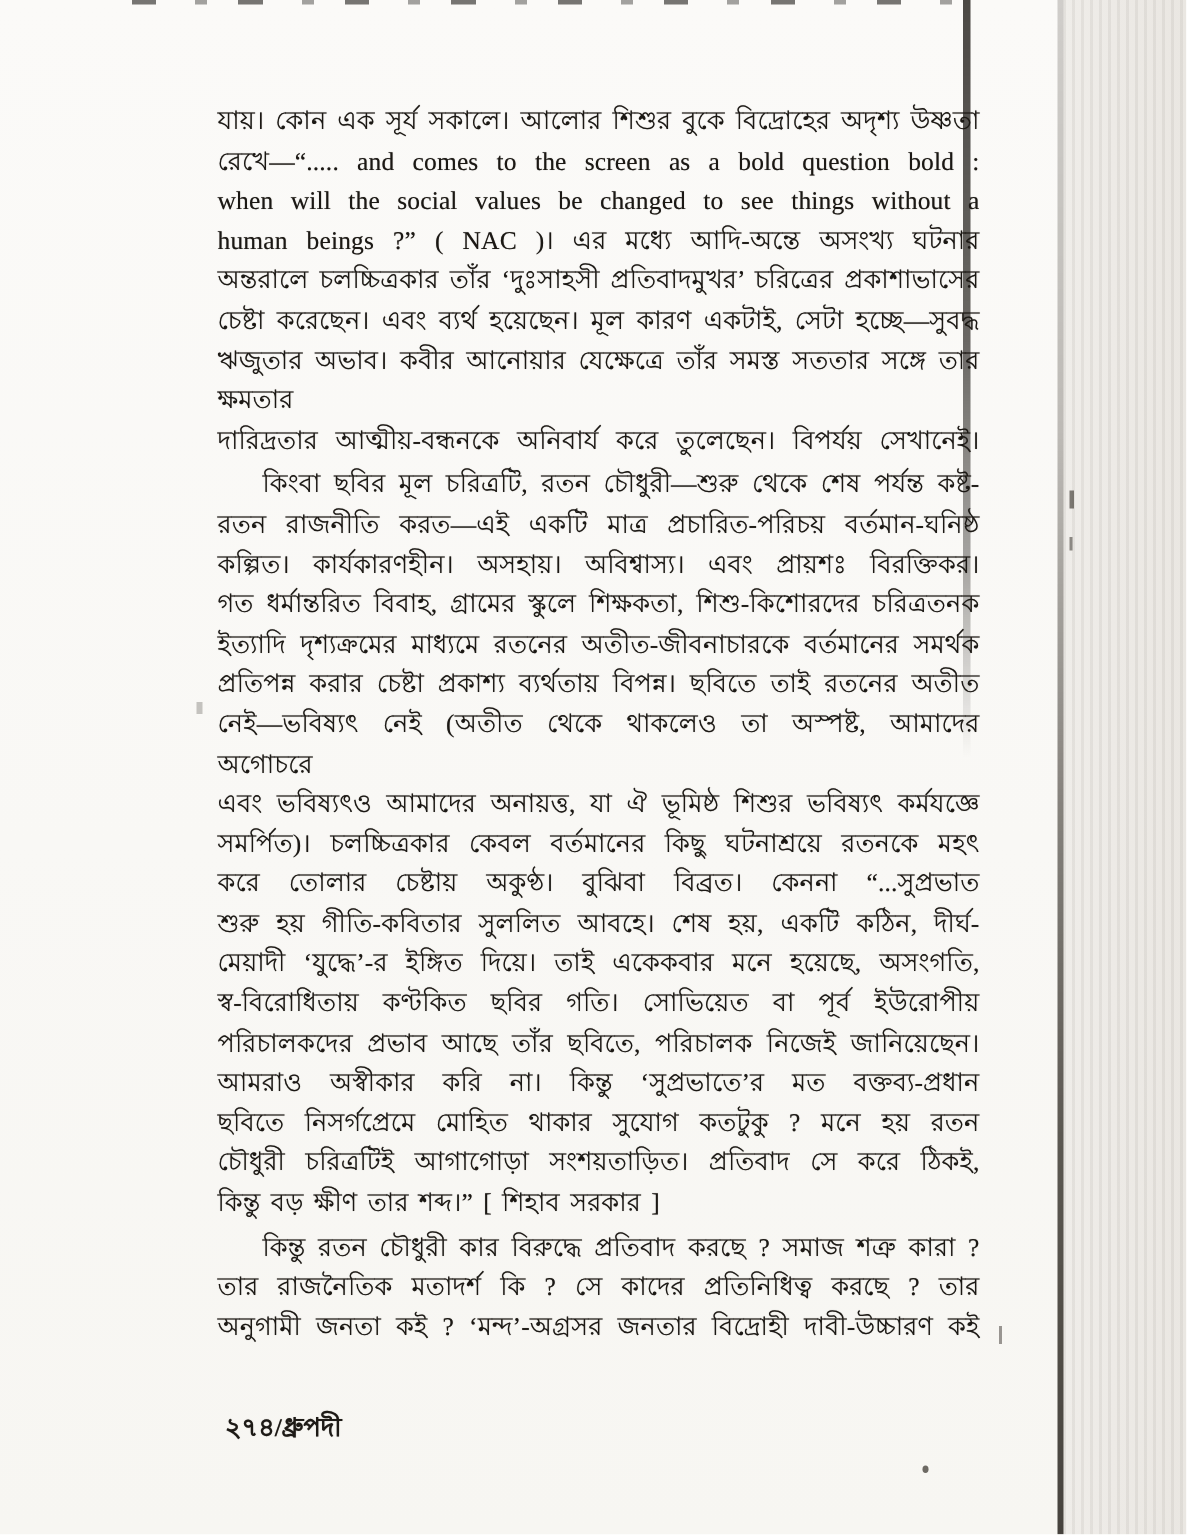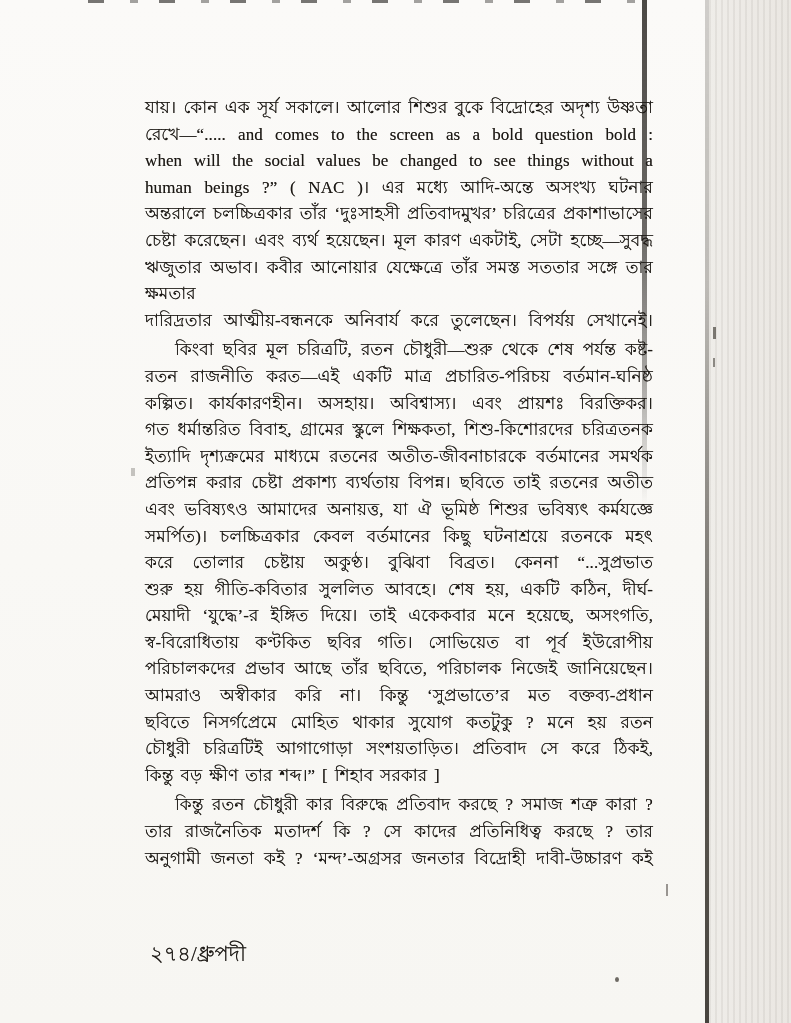--- a/index.html
+++ b/index.html
@@ -3,34 +3,34 @@
 <meta charset="utf-8">
 <style>
   html,body { margin:0; padding:0; background:#ffffff; }
   .scan {
     position:relative; width:791px; height:1023px; overflow:hidden;
     background: linear-gradient(180deg,#fbfaf8 0%, #f9f8f5 55%, #f7f6f2 100%);
     font-family:"Liberation Serif","DejaVu Serif",serif;
   }
   
   .text-block {
-    position:absolute; left:145px; top:95px; width:508px;
+    position:absolute; left:145px; top:68px; width:508px;
     color:#1b1814; font-size:17px; line-height:26.6px;
     word-spacing:2.5px; letter-spacing:.1px;
     text-shadow:0 0 .5px rgba(25,20,15,.55);
   }
   .para { margin:0; padding:0; }
   .para + .para { margin-top:3px; }
   .para.indent .line:first-child { text-indent:30px; }
   .line { text-align:justify; text-align-last:justify; }
   .line.no-just { text-align-last:left; }
   
   .footer {
     position:absolute; left:150px; top:938px;
-    font-size:21px; font-weight:normal; color:#1d1a16;
+    font-size:17px; font-weight:bold; color:#1d1a16;
     text-shadow:0 0 .5px rgba(25,20,15,.5);
   }
   
   .gutter-a {
     position:absolute; left:642px; top:0; width:5px; height:505px;
     background:linear-gradient(180deg, rgba(44,41,37,.85) 0%, rgba(44,41,37,.7) 45%,
                rgba(44,41,37,.4) 75%, rgba(44,41,37,0) 100%);
     filter:blur(.4px);
   }
   .gutter-b {
@@ -83,20 +83,21 @@
         <div class="line">ঋজুতার অভাব। কবীর আনোয়ার যেক্ষেত্রে তাঁর সমস্ত সততার সঙ্গে তার ক্ষমতার</div>
         <div class="line">দারিদ্রতার আত্মীয়-বন্ধনকে অনিবার্য করে তুলেছেন।  বিপর্যয় সেখানেই।</div>
       </div>
       <div class="para indent">
         <div class="line">কিংবা ছবির মূল চরিত্রটি, রতন চৌধুরী—শুরু থেকে শেষ পর্যন্ত কষ্ট-</div>
         <div class="line">রতন রাজনীতি করত—এই একটি মাত্র প্রচারিত-পরিচয় বর্তমান-ঘনিষ্ঠ</div>
         <div class="line">কল্পিত। কার্যকারণহীন। অসহায়। অবিশ্বাস্য। এবং প্রায়শঃ বিরক্তিকর।</div>
         <div class="line">গত ধর্মান্তরিত বিবাহ, গ্রামের স্কুলে শিক্ষকতা, শিশু-কিশোরদের চরিত্রতনক</div>
         <div class="line">ইত্যাদি দৃশ্যক্রমের মাধ্যমে রতনের অতীত-জীবনাচারকে বর্তমানের সমর্থক</div>
         <div class="line">প্রতিপন্ন করার চেষ্টা প্রকাশ্য ব্যর্থতায় বিপন্ন। ছবিতে তাই রতনের অতীত</div>
+        <div class="line">নেই—ভবিষ্যৎ নেই (অতীত থেকে থাকলেও তা অস্পষ্ট, আমাদের অগোচরে</div>
         <div class="line">এবং ভবিষ্যৎও আমাদের অনায়ত্ত, যা ঐ ভূমিষ্ঠ শিশুর ভবিষ্যৎ কর্মযজ্ঞে</div>
         <div class="line">সমর্পিত)। চলচ্চিত্রকার কেবল বর্তমানের কিছু ঘটনাশ্রয়ে রতনকে মহৎ</div>
         <div class="line">করে তোলার চেষ্টায় অকুণ্ঠ। বুঝিবা বিব্রত।  কেননা “...সুপ্রভাত</div>
         <div class="line">শুরু হয় গীতি-কবিতার সুললিত আবহে। শেষ হয়, একটি কঠিন, দীর্ঘ-</div>
         <div class="line">মেয়াদী ‘যুদ্ধে’-র ইঙ্গিত দিয়ে। তাই একেকবার মনে হয়েছে, অসংগতি,</div>
         <div class="line">স্ব-বিরোধিতায় কণ্টকিত ছবির গতি। সোভিয়েত বা পূর্ব ইউরোপীয়</div>
         <div class="line">পরিচালকদের প্রভাব আছে তাঁর ছবিতে, পরিচালক নিজেই জানিয়েছেন।</div>
         <div class="line">আমরাও অস্বীকার করি না। কিন্তু ‘সুপ্রভাতে’র মত বক্তব্য-প্রধান</div>
         <div class="line">ছবিতে নিসর্গপ্রেমে মোহিত থাকার সুযোগ কতটুকু ? মনে হয় রতন</div>
         <div class="line">চৌধুরী চরিত্রটিই আগাগোড়া সংশয়তাড়িত। প্রতিবাদ সে করে ঠিকই,</div>

